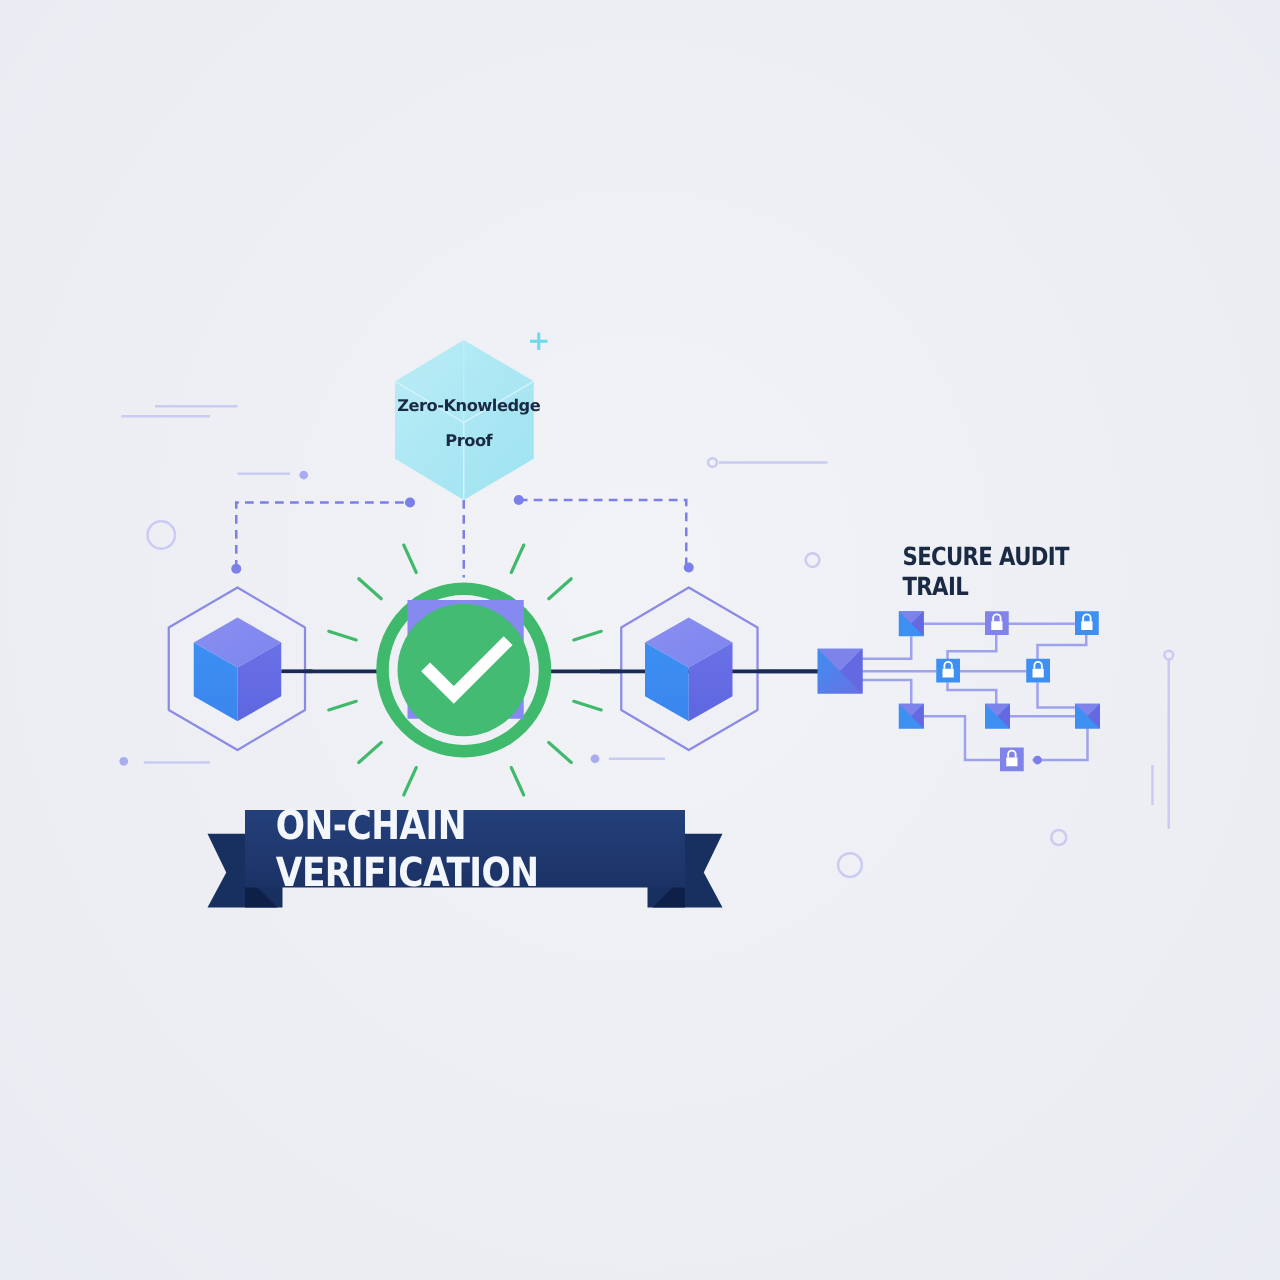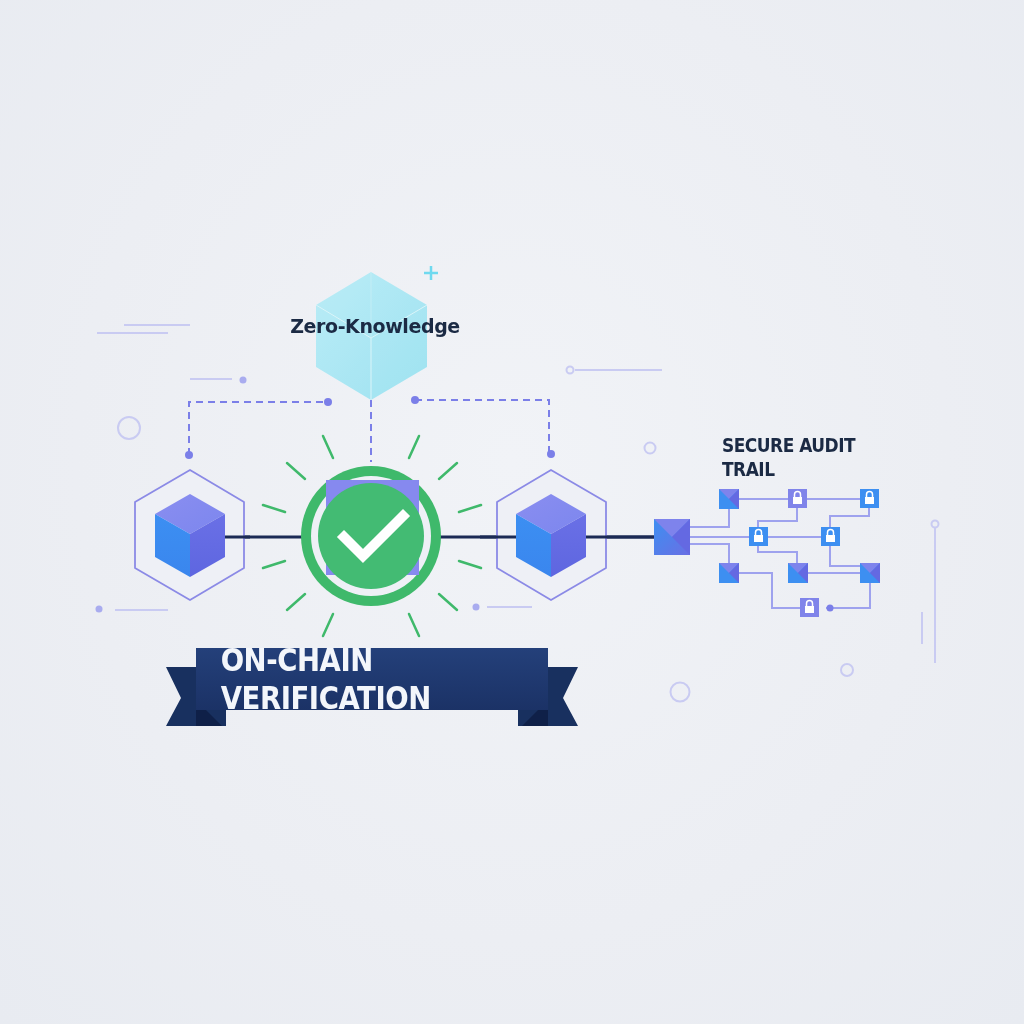--- a/index.html
+++ b/index.html
@@ -6,21 +6,21 @@
     body {
       width:1024px; height:1024px; overflow:hidden;
       background: radial-gradient(ellipse at 50% 45%, #f1f3f7 0%, #eceef3 60%, #e8ebf1 100%);
       font-family: "Liberation Sans", sans-serif;
       position:relative;
     }
     .canvas { position:absolute; left:0; top:0; width:1024px; height:1024px; }
     .zkp-label {
       position:absolute; left:280px; top:312px; width:190px;
       text-align:center; color:#1b2a44; font-family:"DejaVu Sans", sans-serif;
-      font-size:19px; line-height:28px; letter-spacing:-0.4px; font-weight:600;
+      font-size:13px; line-height:28px; letter-spacing:-0.4px; font-weight:600;
     }
     .banner-text {
       position:absolute; left:196px; top:650px; width:352px; height:58px;
       display:flex; align-items:center; justify-content:center;
       color:#f3f6fb; font-family:"DejaVu Sans", sans-serif; font-weight:700;
       font-size:32px; letter-spacing:-0.5px; transform:scaleX(0.86);
     }
     .audit-title {
       position:absolute; left:722px; top:433px; width:200px;
       color:#1b2a44; font-family:"DejaVu Sans", sans-serif; font-weight:700;
@@ -222,17 +222,18 @@
   </g>
   <g>
     <rect x="800" y="598" width="19" height="19" fill="#8084ea"></rect>
     <rect x="805" y="606" width="9" height="7" fill="#fff"></rect>
       <path d="M806.5 606v-2.5a3 3 0 0 1 6 0v2.5" stroke="#fff" stroke-width="1.5" fill="none"></path>
   </g>
 </svg>
 
 <div class="zkp-label">
   <div>Zero-Knowledge</div>
+  <div>Proof</div>
 </div>
 
 <div class="banner-text">ON-CHAIN VERIFICATION</div>
 
 <div class="audit-title">SECURE AUDIT TRAIL</div>
 
 </body></html>

